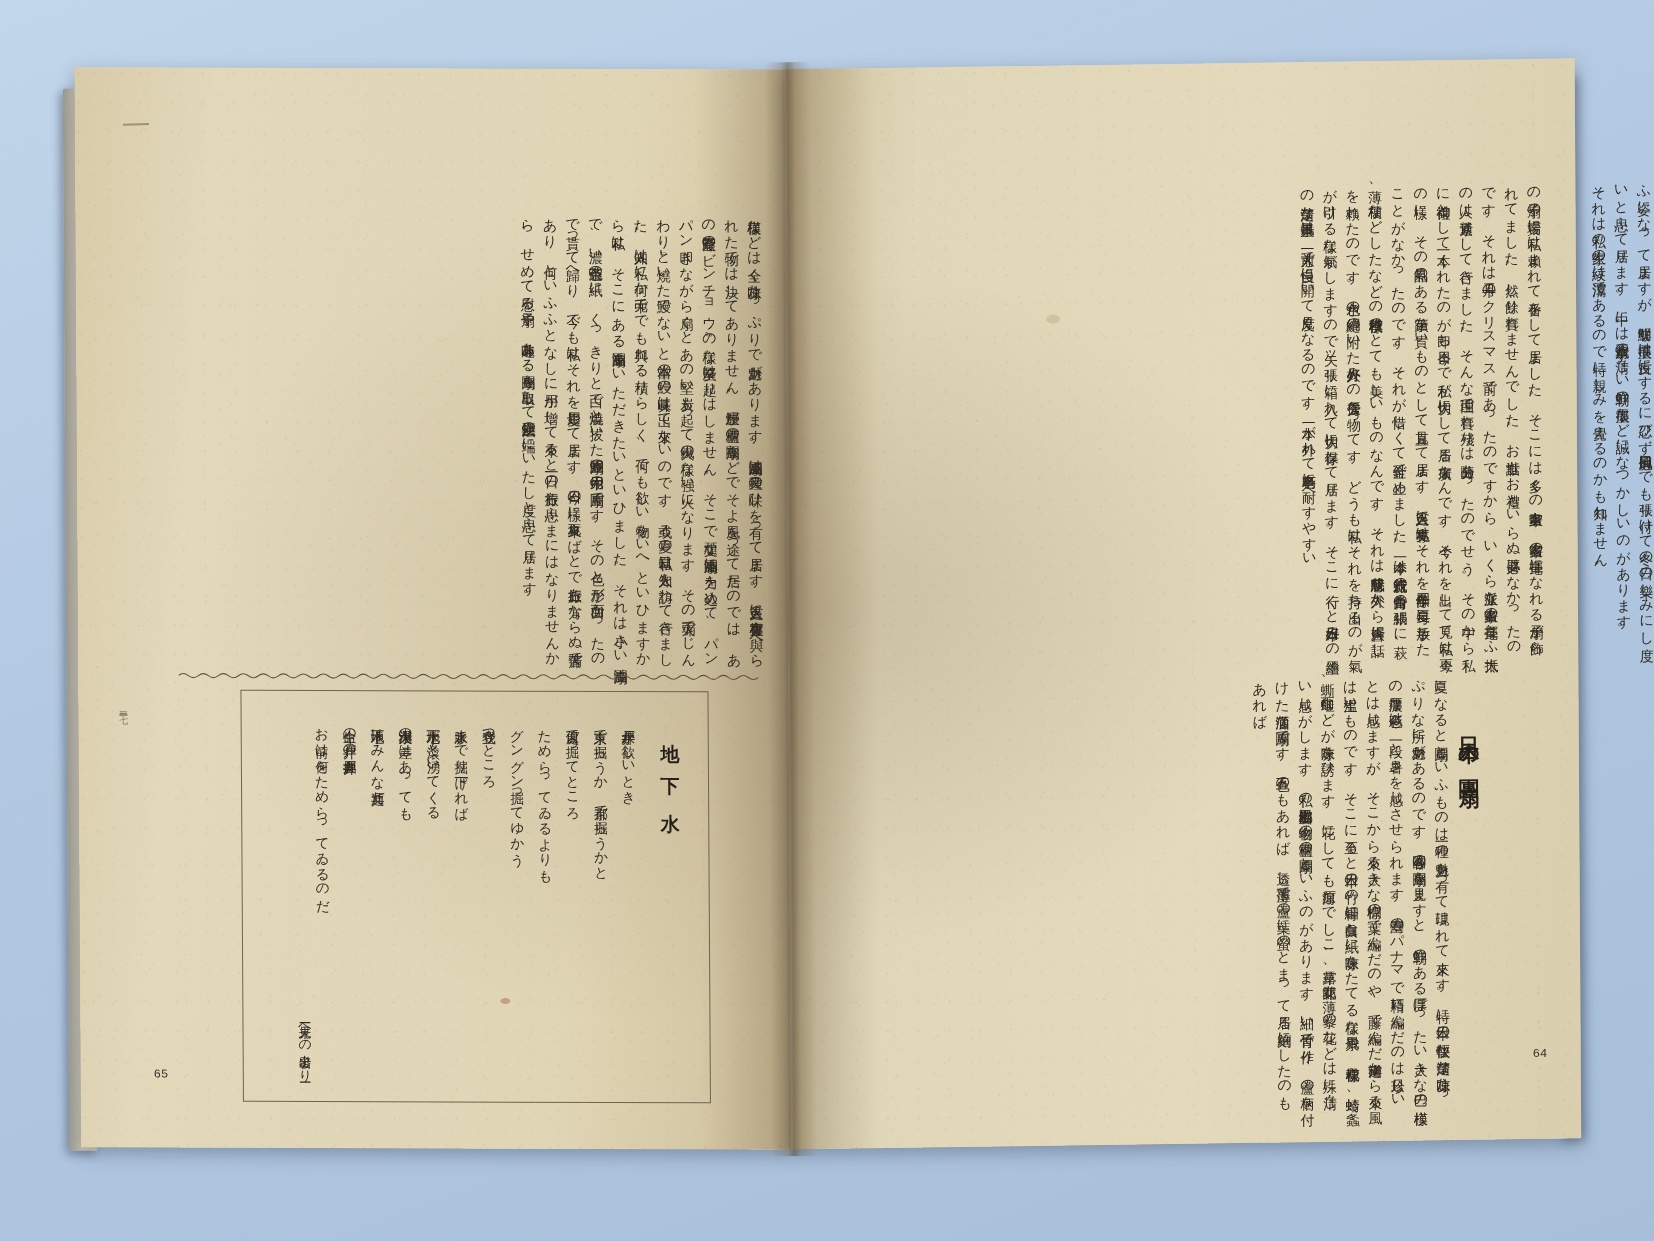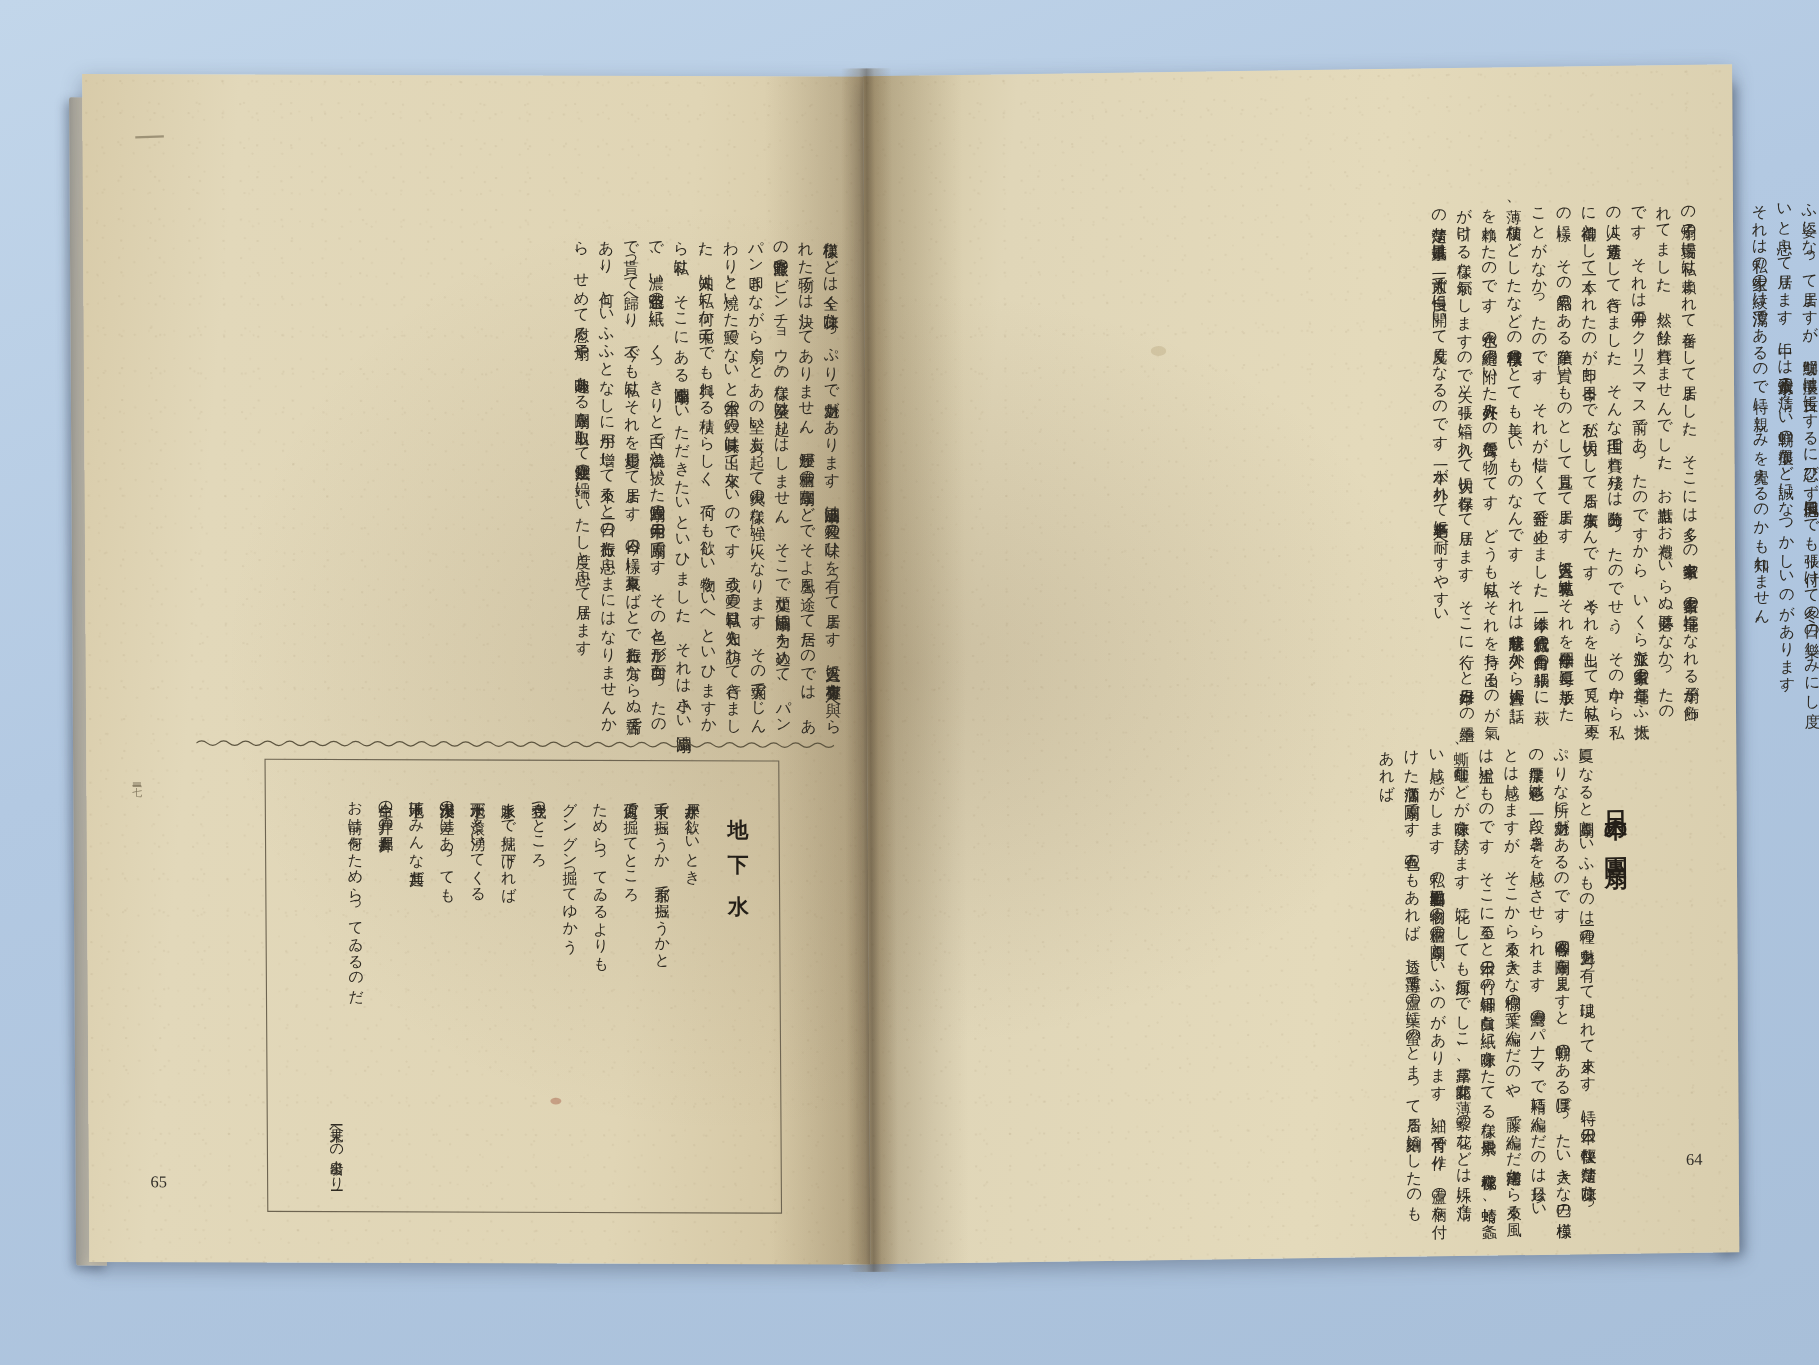--- a/index.html
+++ b/index.html
@@ -215,25 +215,25 @@
     bottom: 26px;
     left: 52px;
     writing-mode: vertical-rl;
     text-orientation: upright;
     font-size: 13px;
     color: #2e2a22;
   }
 
   .folio {
     position: absolute;
-    font-size: 15px;
+    font-size: 12px;
     color: #33302a;
-    font-family: Liberation Serif, serif;
-  }
-  #folio-left { left: 56px; top: 1000px; }
+    font-family: Liberation Mono, monospace;
+  }
+  #folio-left { left: 73px; top: 1000px; }
   #folio-right { left: 742px; top: 988px; }
 
   .margin-note {
     position: absolute;
     left: 38px;
     top: 640px;
     writing-mode: vertical-rl;
     font-size: 9px;
     color: #6a5f48;
     letter-spacing: 0.1em;

